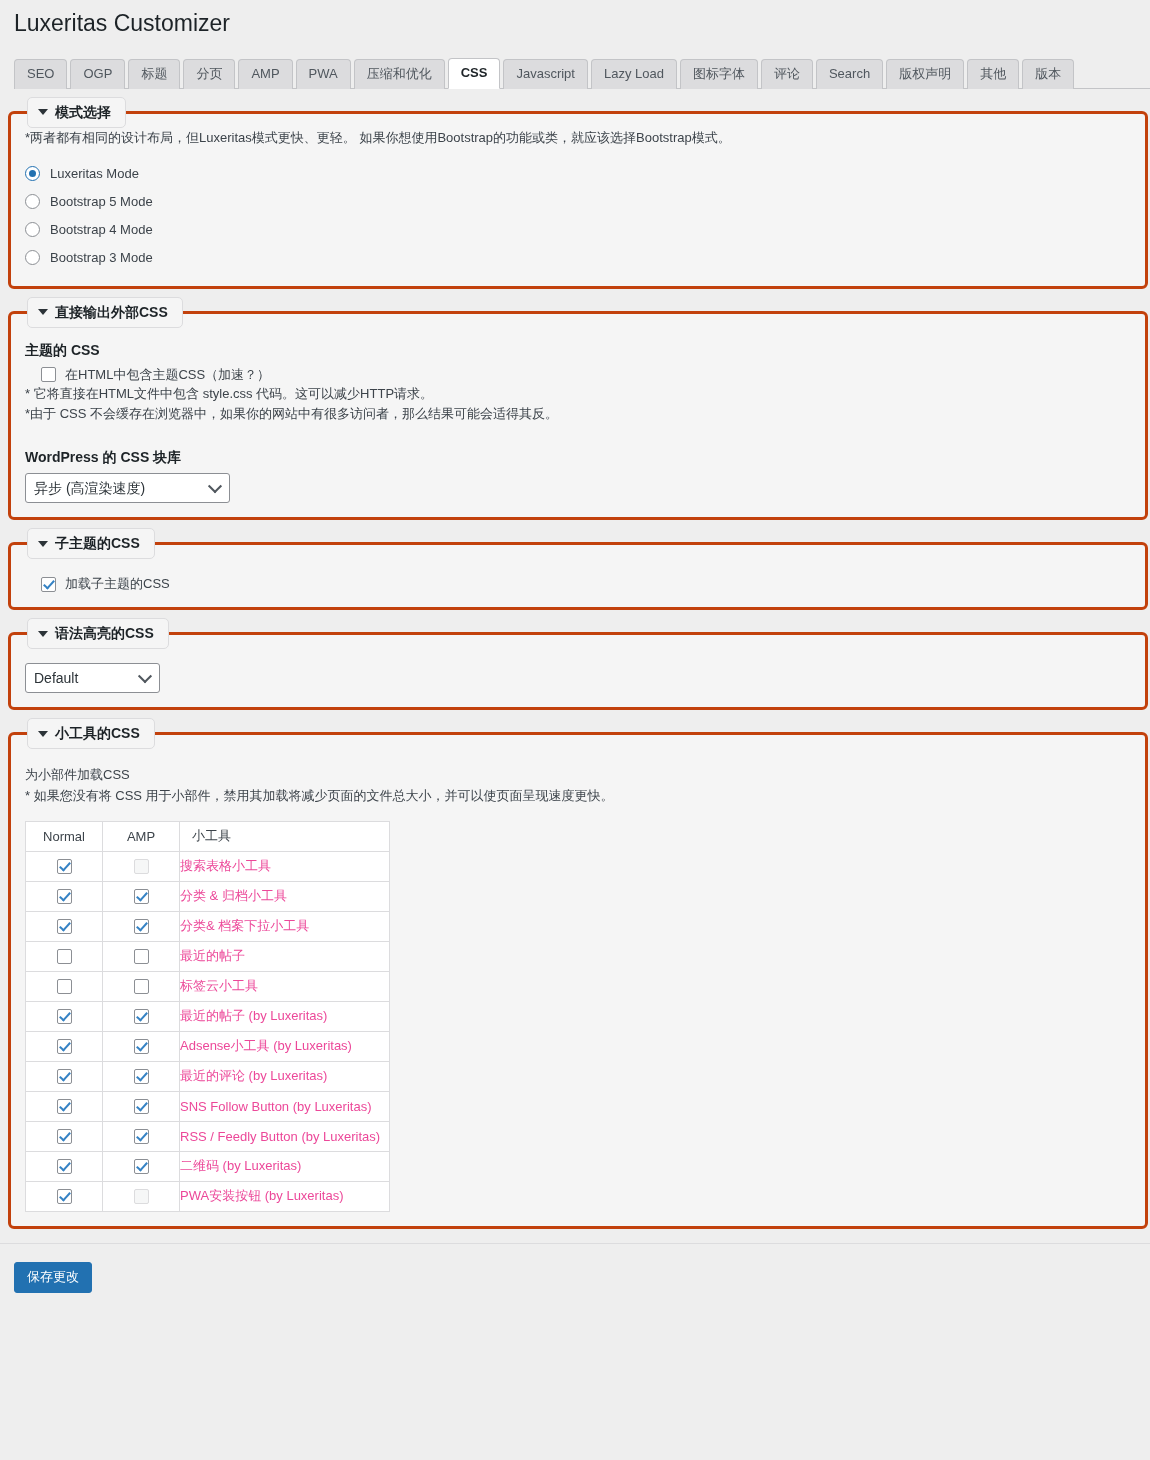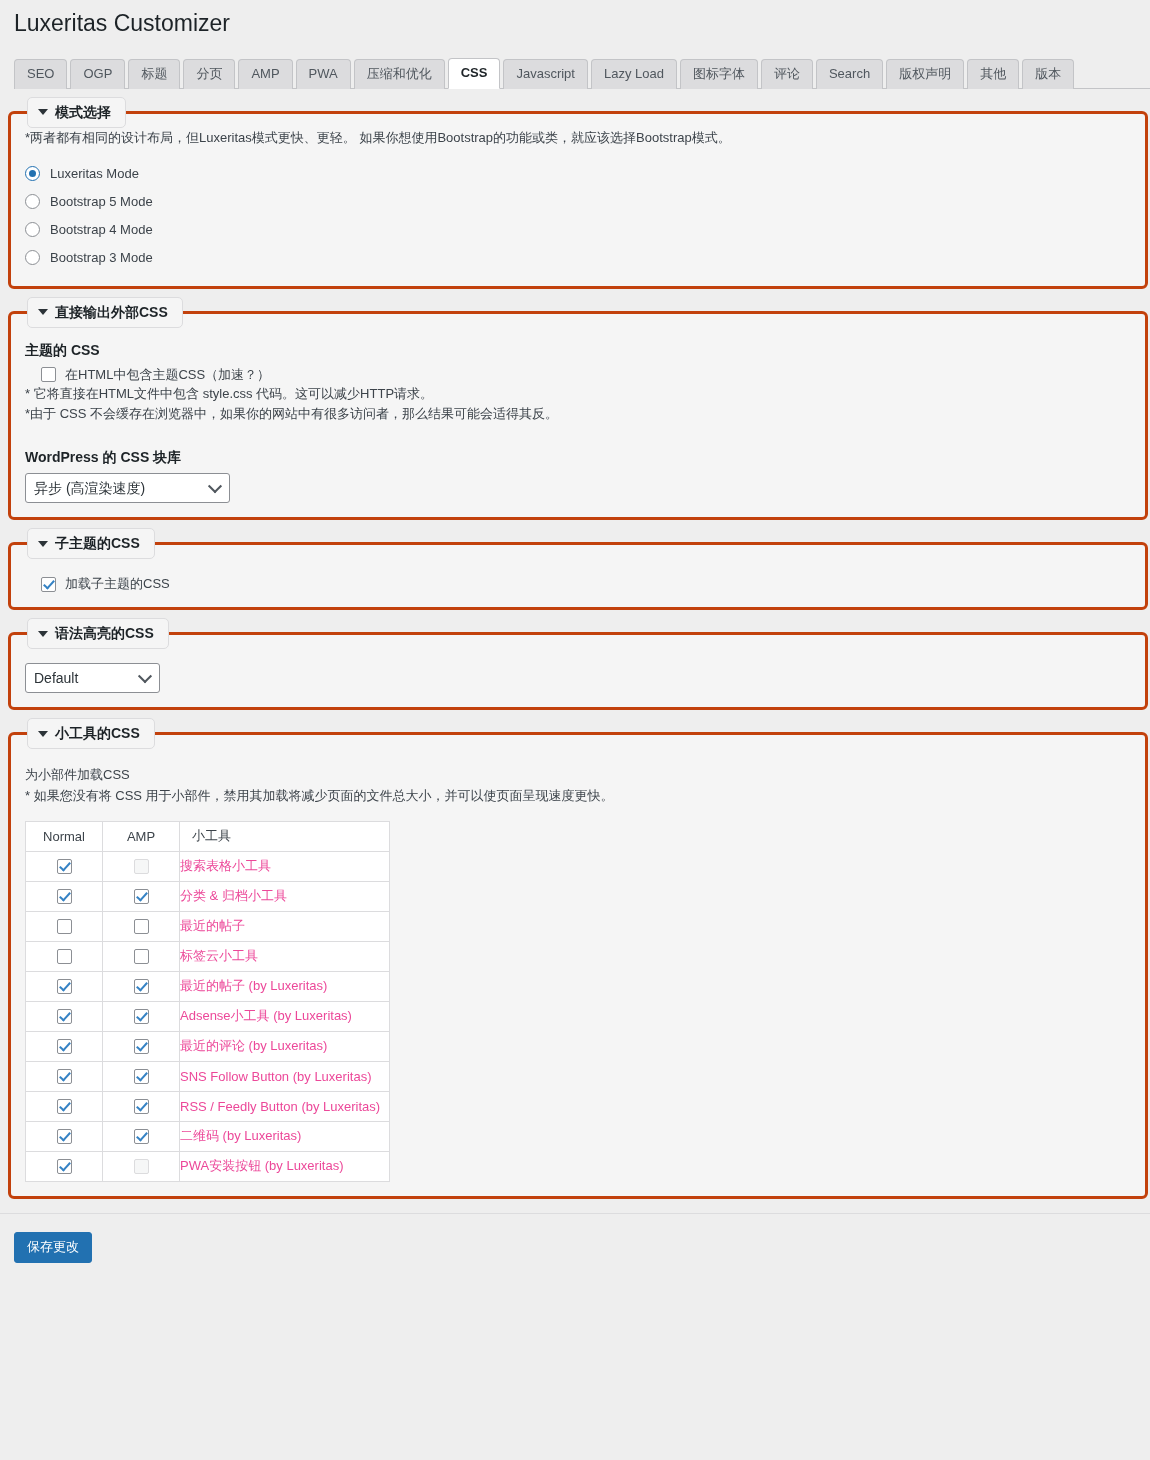--- a/index.html
+++ b/index.html
@@ -338,20 +338,25 @@
             <td class="cb-cell"><span class="cb checked"></span></td>
             <td class="cb-cell"><span class="cb disabled"></span></td>
             <td class="name-cell">搜索表格小工具</td>
           </tr>
           <tr>
             <td class="cb-cell"><span class="cb checked"></span></td>
             <td class="cb-cell"><span class="cb checked"></span></td>
             <td class="name-cell">分类 &amp; 归档小工具</td>
           </tr>
           <tr>
+            <td class="cb-cell"><span class="cb checked"></span></td>
+            <td class="cb-cell"><span class="cb checked"></span></td>
+            <td class="name-cell">分类&amp; 档案下拉小工具</td>
+          </tr>
+          <tr>
             <td class="cb-cell"><span class="cb"></span></td>
             <td class="cb-cell"><span class="cb"></span></td>
             <td class="name-cell">最近的帖子</td>
           </tr>
           <tr>
             <td class="cb-cell"><span class="cb"></span></td>
             <td class="cb-cell"><span class="cb"></span></td>
             <td class="name-cell">标签云小工具</td>
           </tr>
           <tr>

